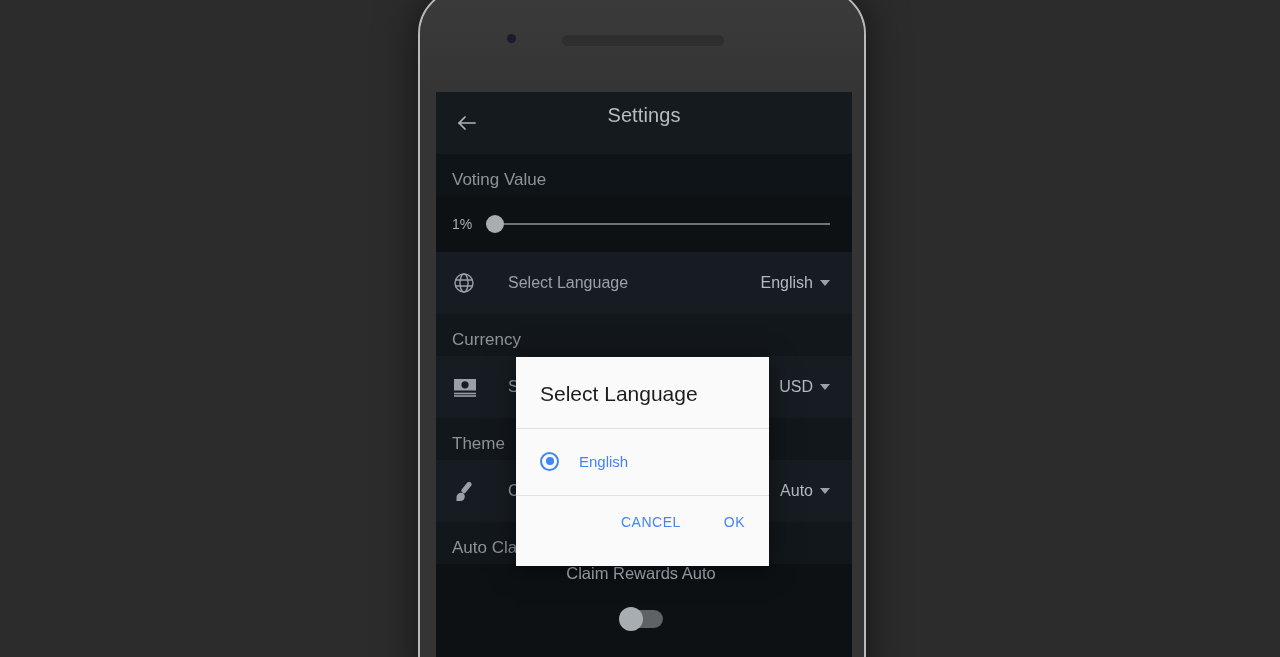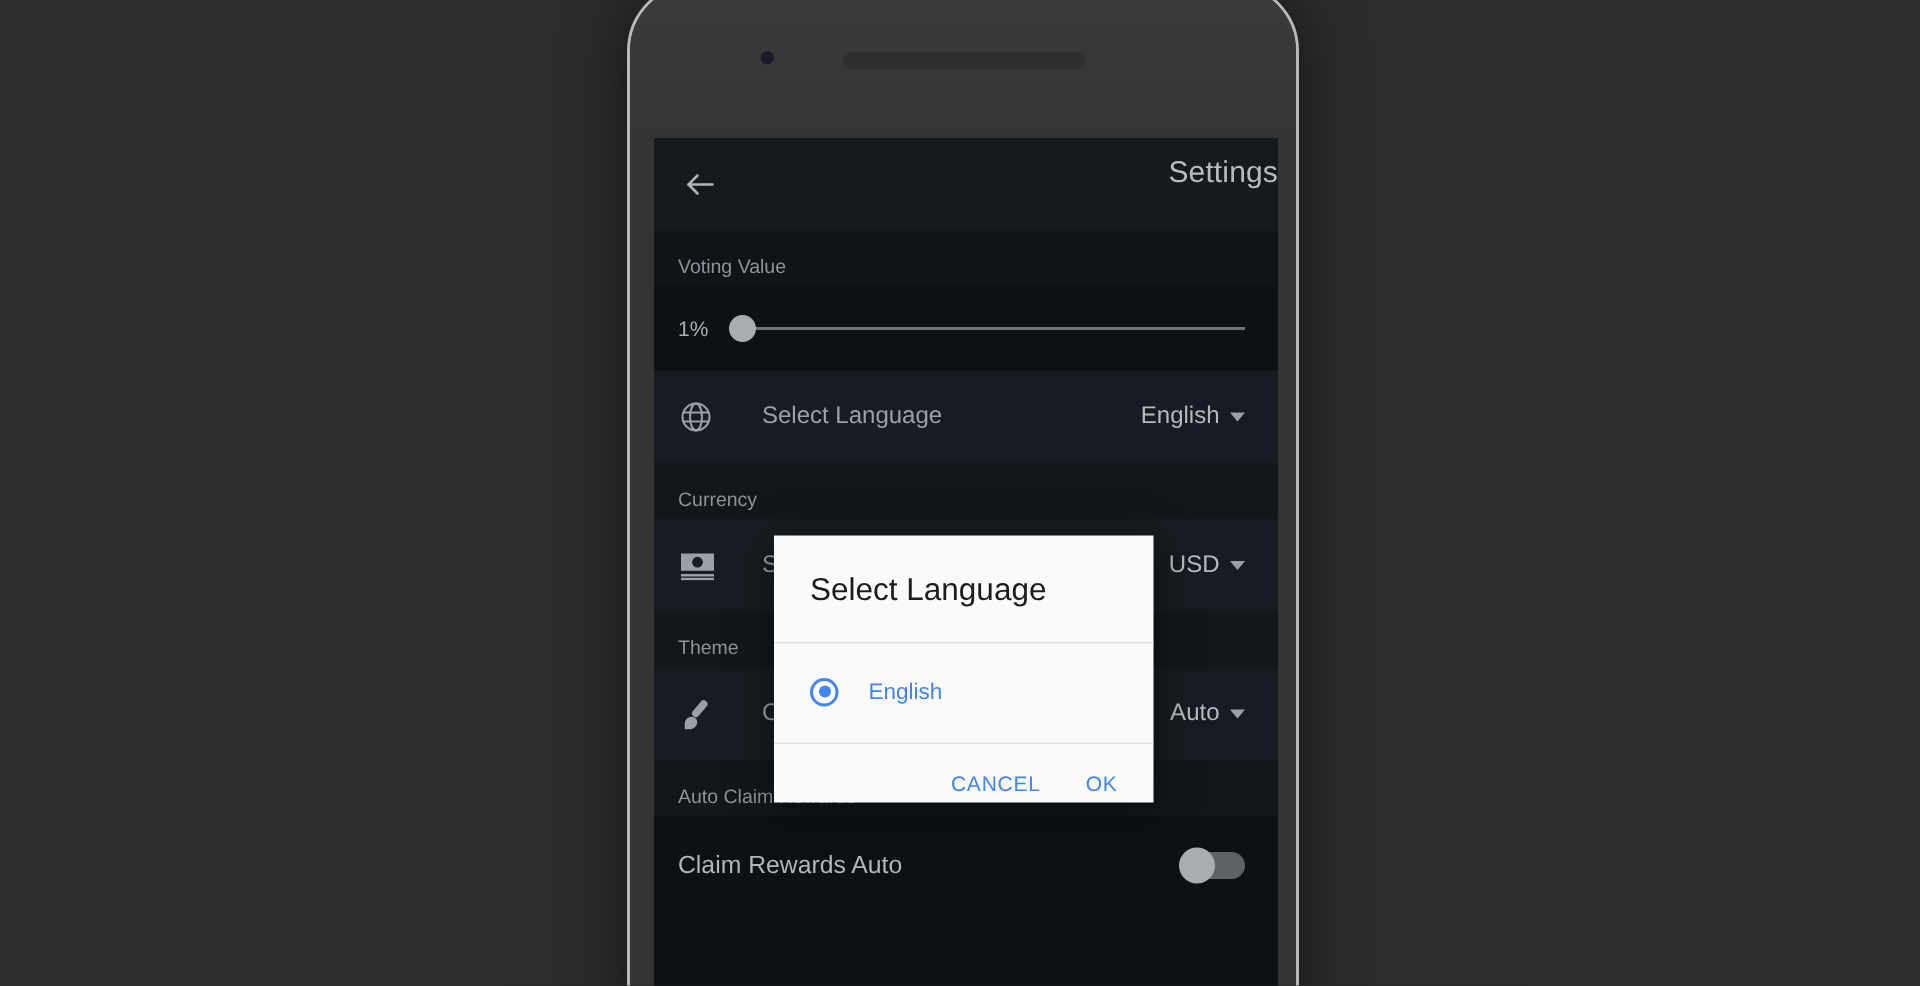--- a/index.html
+++ b/index.html
@@ -88,36 +88,36 @@
     display: flex;
     align-items: center;
     justify-content: center;
     cursor: pointer;
   }
   #back-arrow svg { display: block; }
   #appbar-title {
     position: absolute;
     left: 0; right: 0;
     top: 12px;
-    text-align: right;
+    text-align: center;
     font-size: 20px;
     color: #b6bcc0;
     letter-spacing: .1px;
   }
 
   
   #content {
     position: relative;
     height: 536px;
     background: #0d1114;
   }
 
   .section-head {
     color: #8d9399;
-    font-size: 13px;
+    font-size: 17px;
     padding: 16px 16px 6px 16px;
     background: #12171b;
   }
   .section-head.plain { background: #0f1418; }
 
   .slider-row {
     display: flex;
     align-items: center;
     height: 56px;
     padding: 0 22px 0 16px;
@@ -188,20 +188,21 @@
     border-right: 5px solid transparent;
     border-top: 6px solid #9aa0a5;
   }
 
   .toggle-row {
     display: flex;
     align-items: center;
     height: 66px;
     padding: 0 22px 0 16px;
     background: #0d1114;
+    flex-direction: column;
   }
   .toggle-row .row-label {
     flex: 1 1 auto;
     color: #b0b6bb;
     font-size: 16.5px;
   }
   .switch {
     position: relative;
     width: 44px;
     height: 22px;
@@ -277,22 +278,22 @@
     font-size: 15px;
     color: #1d1d1d;
     padding-left: 20px;
   }
   .radio-row.selected .radio-label { color: #4285f4; }
 
   #dialog-actions {
     display: flex;
     justify-content: flex-end;
     align-items: center;
-    gap: 26px;
-    padding: 14px 22px 1px 0;
+    gap: 39px;
+    padding: 14px 22px 32px 0;
   }
   .dialog-btn {
     color: #4285f4;
     font-size: 14px;
     letter-spacing: .5px;
     cursor: pointer;
     background: none;
     border: none;
     font-family: "Liberation Sans", sans-serif;
     padding: 4px 2px;

